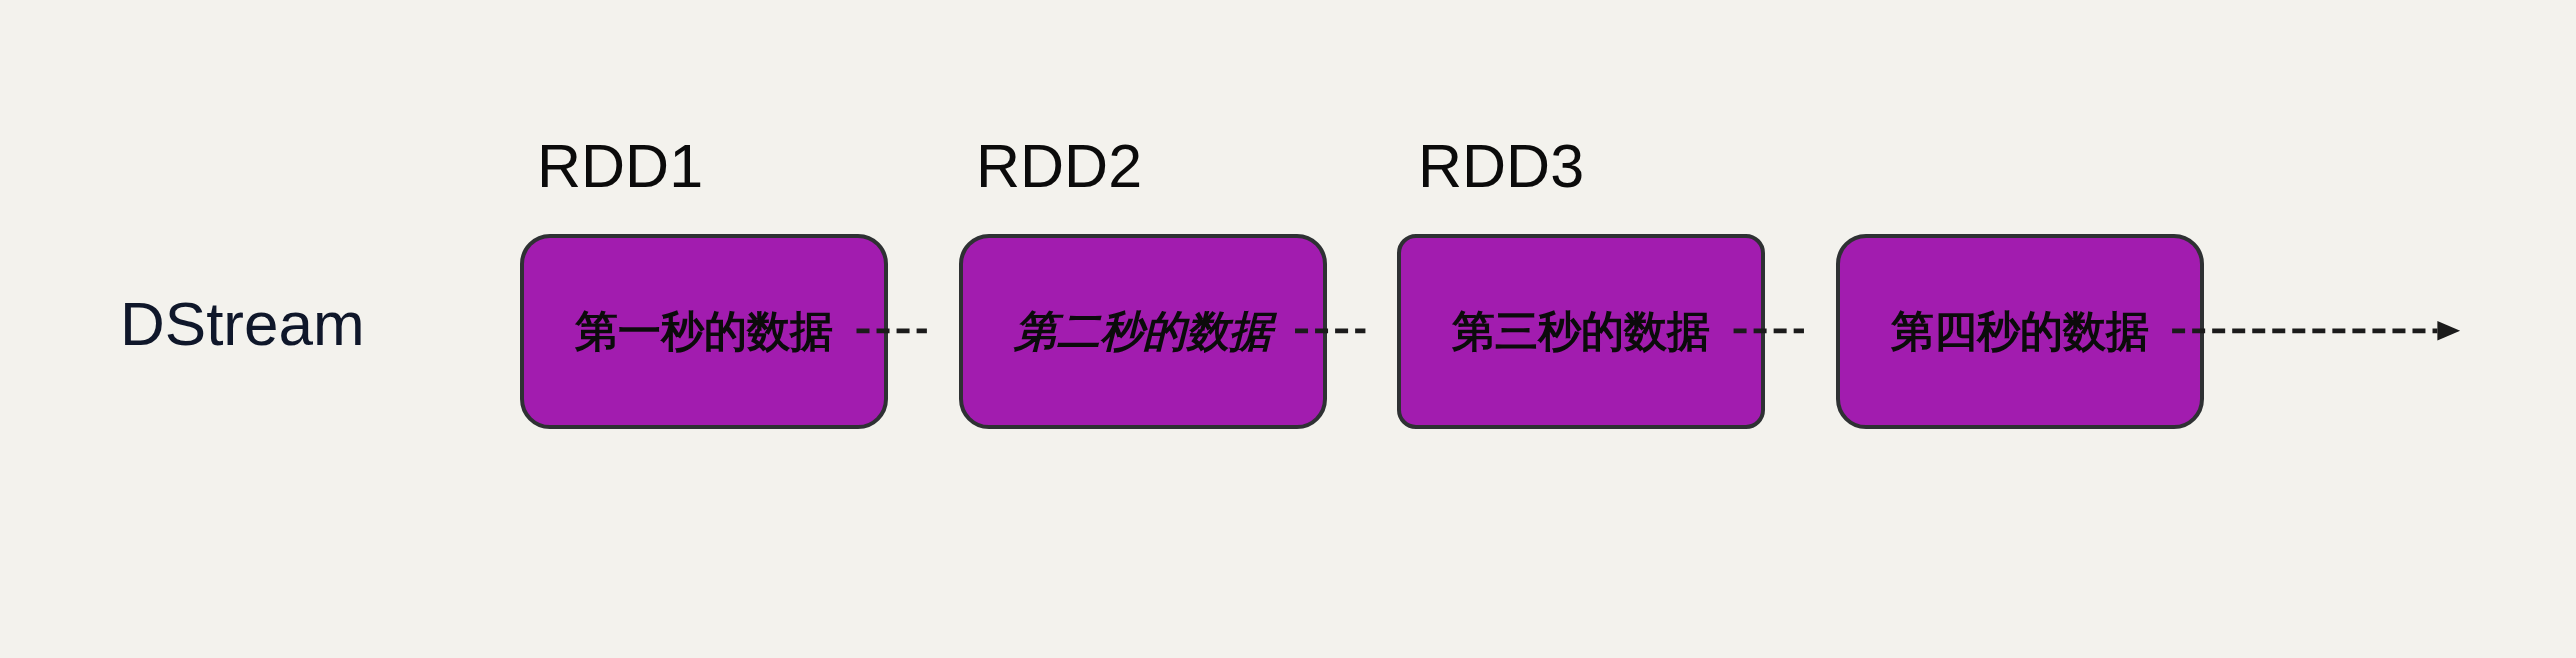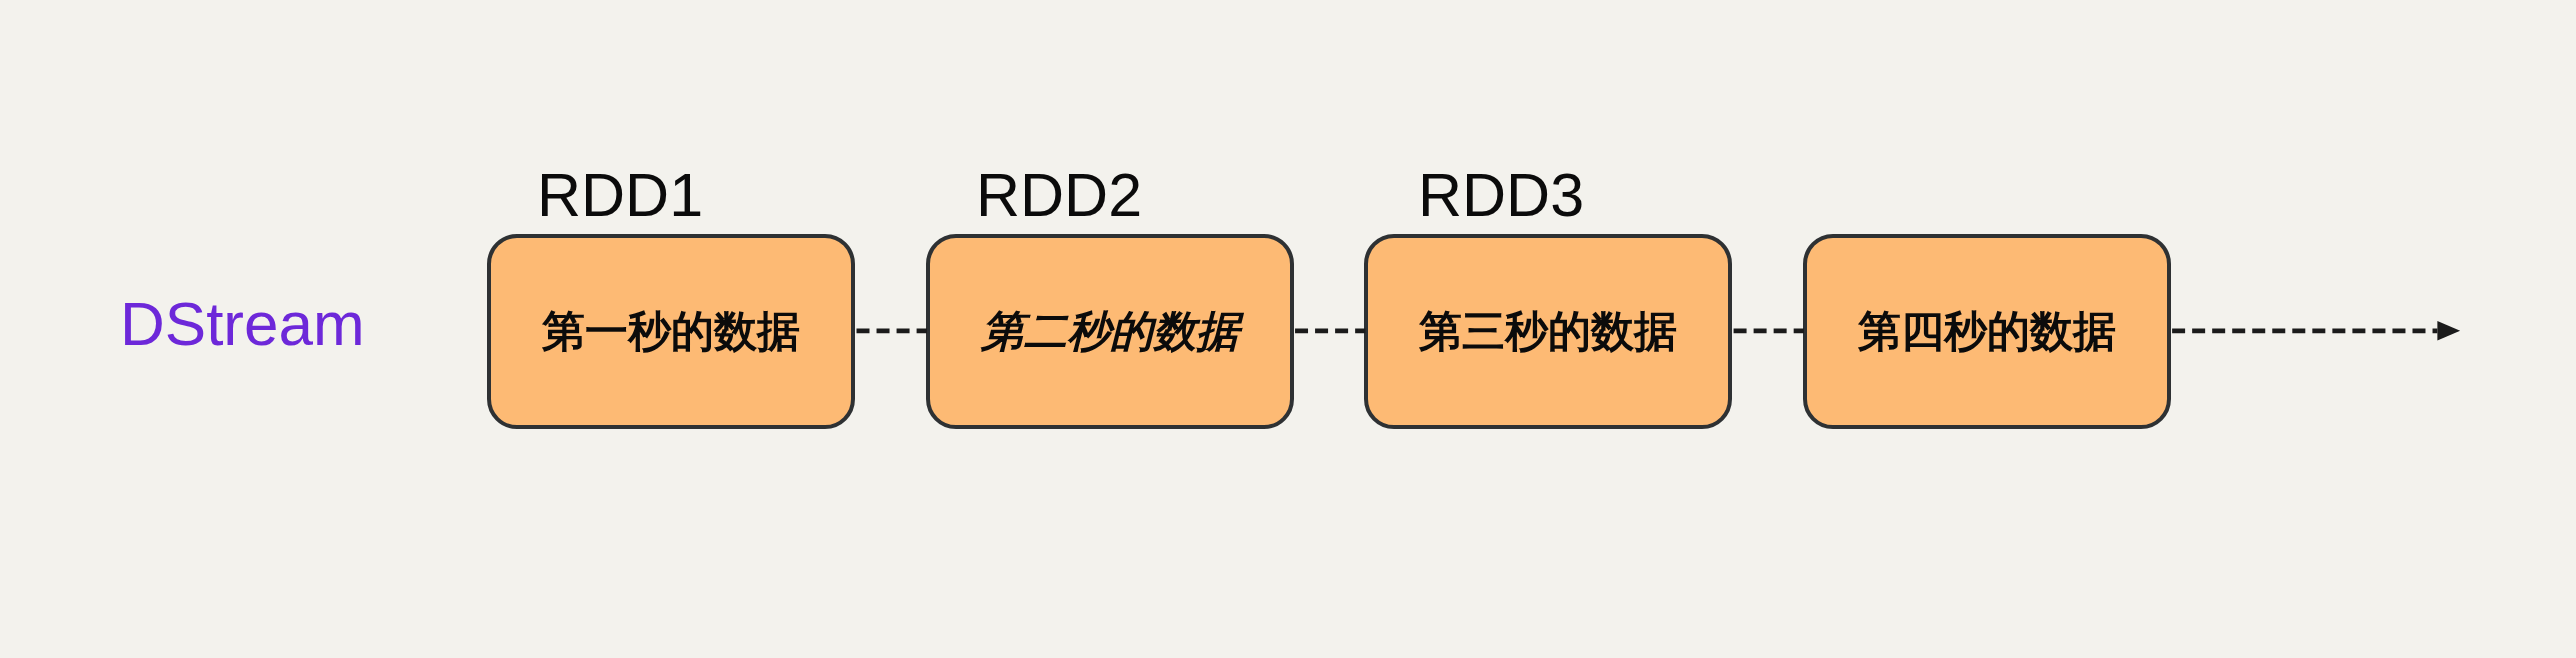--- a/index.html
+++ b/index.html
@@ -16,51 +16,51 @@
     font-family: "Liberation Sans", sans-serif;
     color: #0b0b0b;
   }
   .stream-label {
     position: absolute;
     left: 120px;
     top: 293px;
     font-size: 62px;
     line-height: 1;
     white-space: nowrap;
-    color: #6d28d9;
+    color: #0f172a;
   }
   .node-title {
     position: absolute;
     top: 136px;
     font-size: 61px;
     line-height: 1;
     white-space: nowrap;
     color: #0b0b0b;
-    margin-top: 29px;
   }
   .node-title.t1 { left: 537px; }
   .node-title.t2 { left: 976px; }
   .node-title.t3 { left: 1418px; }
   .node-title.t4 { left: 1853px; }
   .node-box {
     position: absolute;
     top: 234px;
     width: 368px;
     height: 195px;
     box-sizing: border-box;
-    background: #fdba74;
+    background: #a21caf;
     border: 4.9px solid #2e3133;
     border-radius: 30px;
     display: flex;
     align-items: center;
     justify-content: center;
+    margin-left: 33px;
   }
   .node-box.b1 { left: 487px; }
   .node-box.b2 { left: 926px; font-style: italic; }
-  .node-box.b3 { left: 1364px; }
+  .node-box.b3 { left: 1364px; border-radius: 19px; }
   .node-box.b4 { left: 1803px; justify-content: center; }
   .node-text {
     font-size: 43px;
     font-weight: bold;
     line-height: 1;
     white-space: nowrap;
     color: #0b0b0b;
     font-family: "Liberation Sans", sans-serif;
   }
   .connector-layer {

